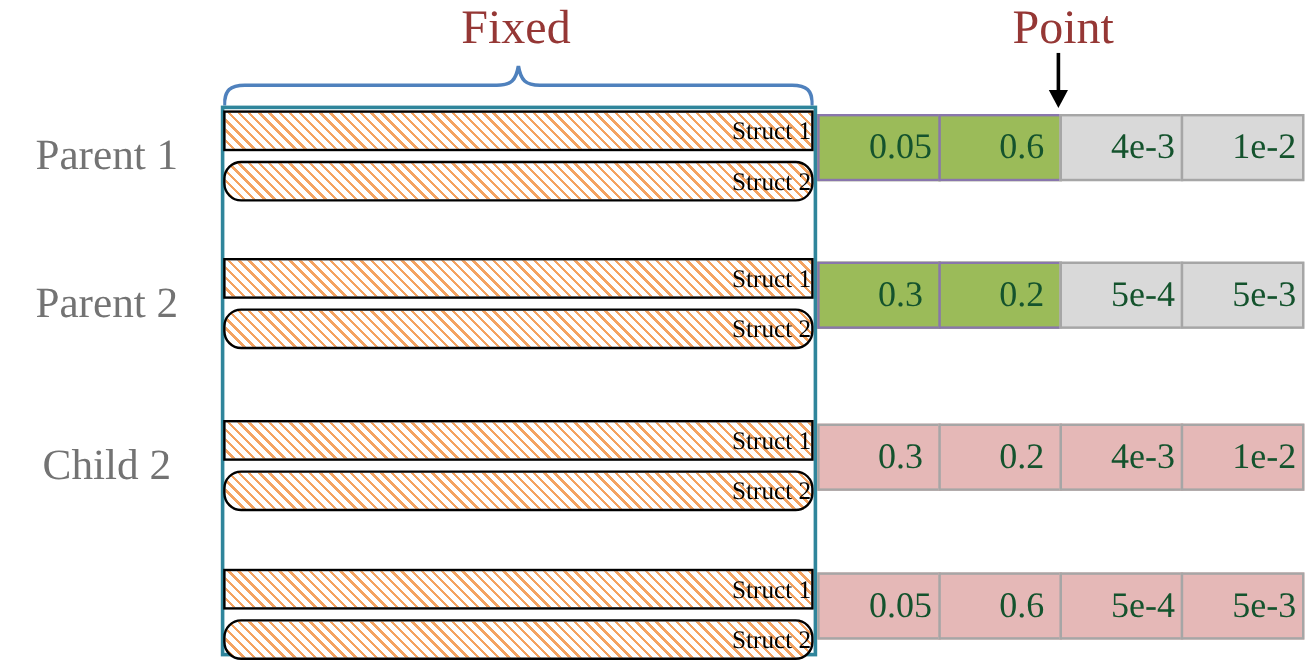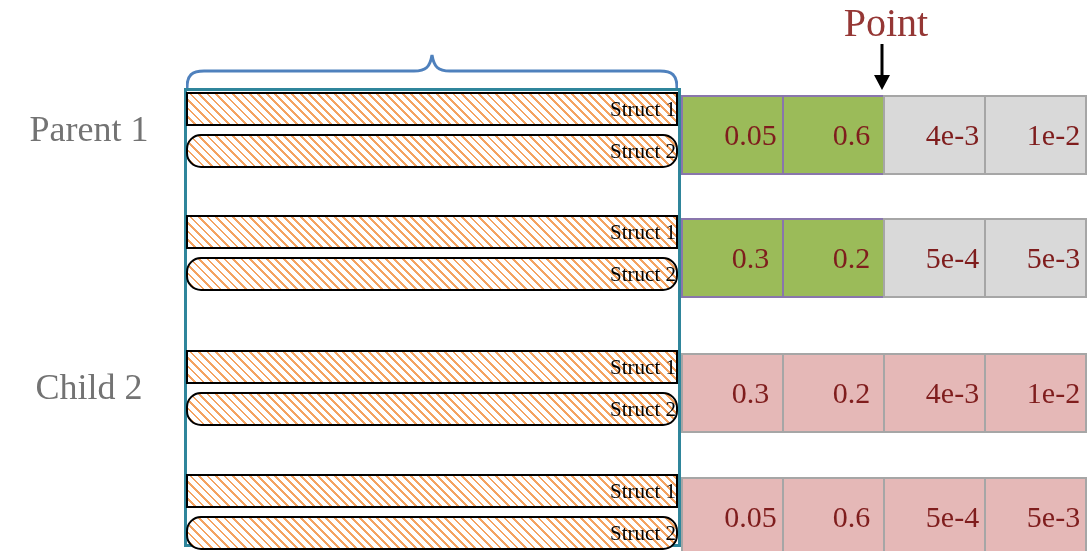--- a/index.html
+++ b/index.html
@@ -39,36 +39,37 @@
     border:2px solid #000000;
     box-sizing:border-box;
     background:repeating-linear-gradient(45deg,#ffffff 0 4px,#F4A361 4px 6px);
     display:flex;align-items:center;justify-content:flex-end;
   }
   .struct.s1{top:2px;}
   .struct.s2{top:44px;border-radius:15px;}
   .struct-text{font-size:21px;color:#000;}
   .cells{position:absolute;left:681px;top:5px;display:flex;}
   .cell{
-    width:103px;height:80px;
+    width:103px;height:56px;
     box-sizing:border-box;
     border:2px solid #A6A6A6;
     display:flex;align-items:center;justify-content:center;
-    font-size:30px;color:#7f1d1d;padding-left:36px;
+    font-size:30px;color:#14532d;padding-left:36px;
   }
   .cell + .cell{margin-left:-2px;}
   .cell.green{background:#9BBB59;border-color:#8976AC;}
   .cell.gray{background:#D9D9D9;}
   .cell.pink{background:#E5B8B7;}
 </style>
 </head>
 <body>
 
 <div class="canvas">
 
+  <div class="title" id="fixed-title">Fixed</div>
   <div class="title" id="point-title">Point</div>
 
   <svg class="brace-svg" width="492" height="36" viewBox="0 0 492 36">
     <path d="M 1,36 C 1,23 6,19 18,19 L 228,19 C 240,19 244,15 246,3 C 248,15 252,19 264,19 L 474,19 C 486,19 491,23 491,36" fill="none" stroke="#4F81BD" stroke-width="3" stroke-linecap="round"></path>
   </svg>
 
   <svg class="arrow-svg" width="30" height="46" viewBox="0 0 30 46">
     <line x1="15" y1="0" x2="15" y2="33" stroke="#000000" stroke-width="3"></line>
     <polygon points="7,31 23,31 15,46" fill="#000000"></polygon>
   </svg>
@@ -85,20 +86,21 @@
     </div>
     <div class="cells">
       <div class="cell green">0.05</div>
       <div class="cell green">0.6</div>
       <div class="cell gray">4e-3</div>
       <div class="cell gray">1e-2</div>
     </div>
   </div>
 
   <div class="row" style="top:213px">
+    <div class="row-label">Parent 2</div>
     <div class="struct s1">
       <span class="struct-text">Struct 1</span>
     </div>
     <div class="struct s2">
       <span class="struct-text">Struct 2</span>
     </div>
     <div class="cells">
       <div class="cell green">0.3</div>
       <div class="cell green">0.2</div>
       <div class="cell gray">5e-4</div>

